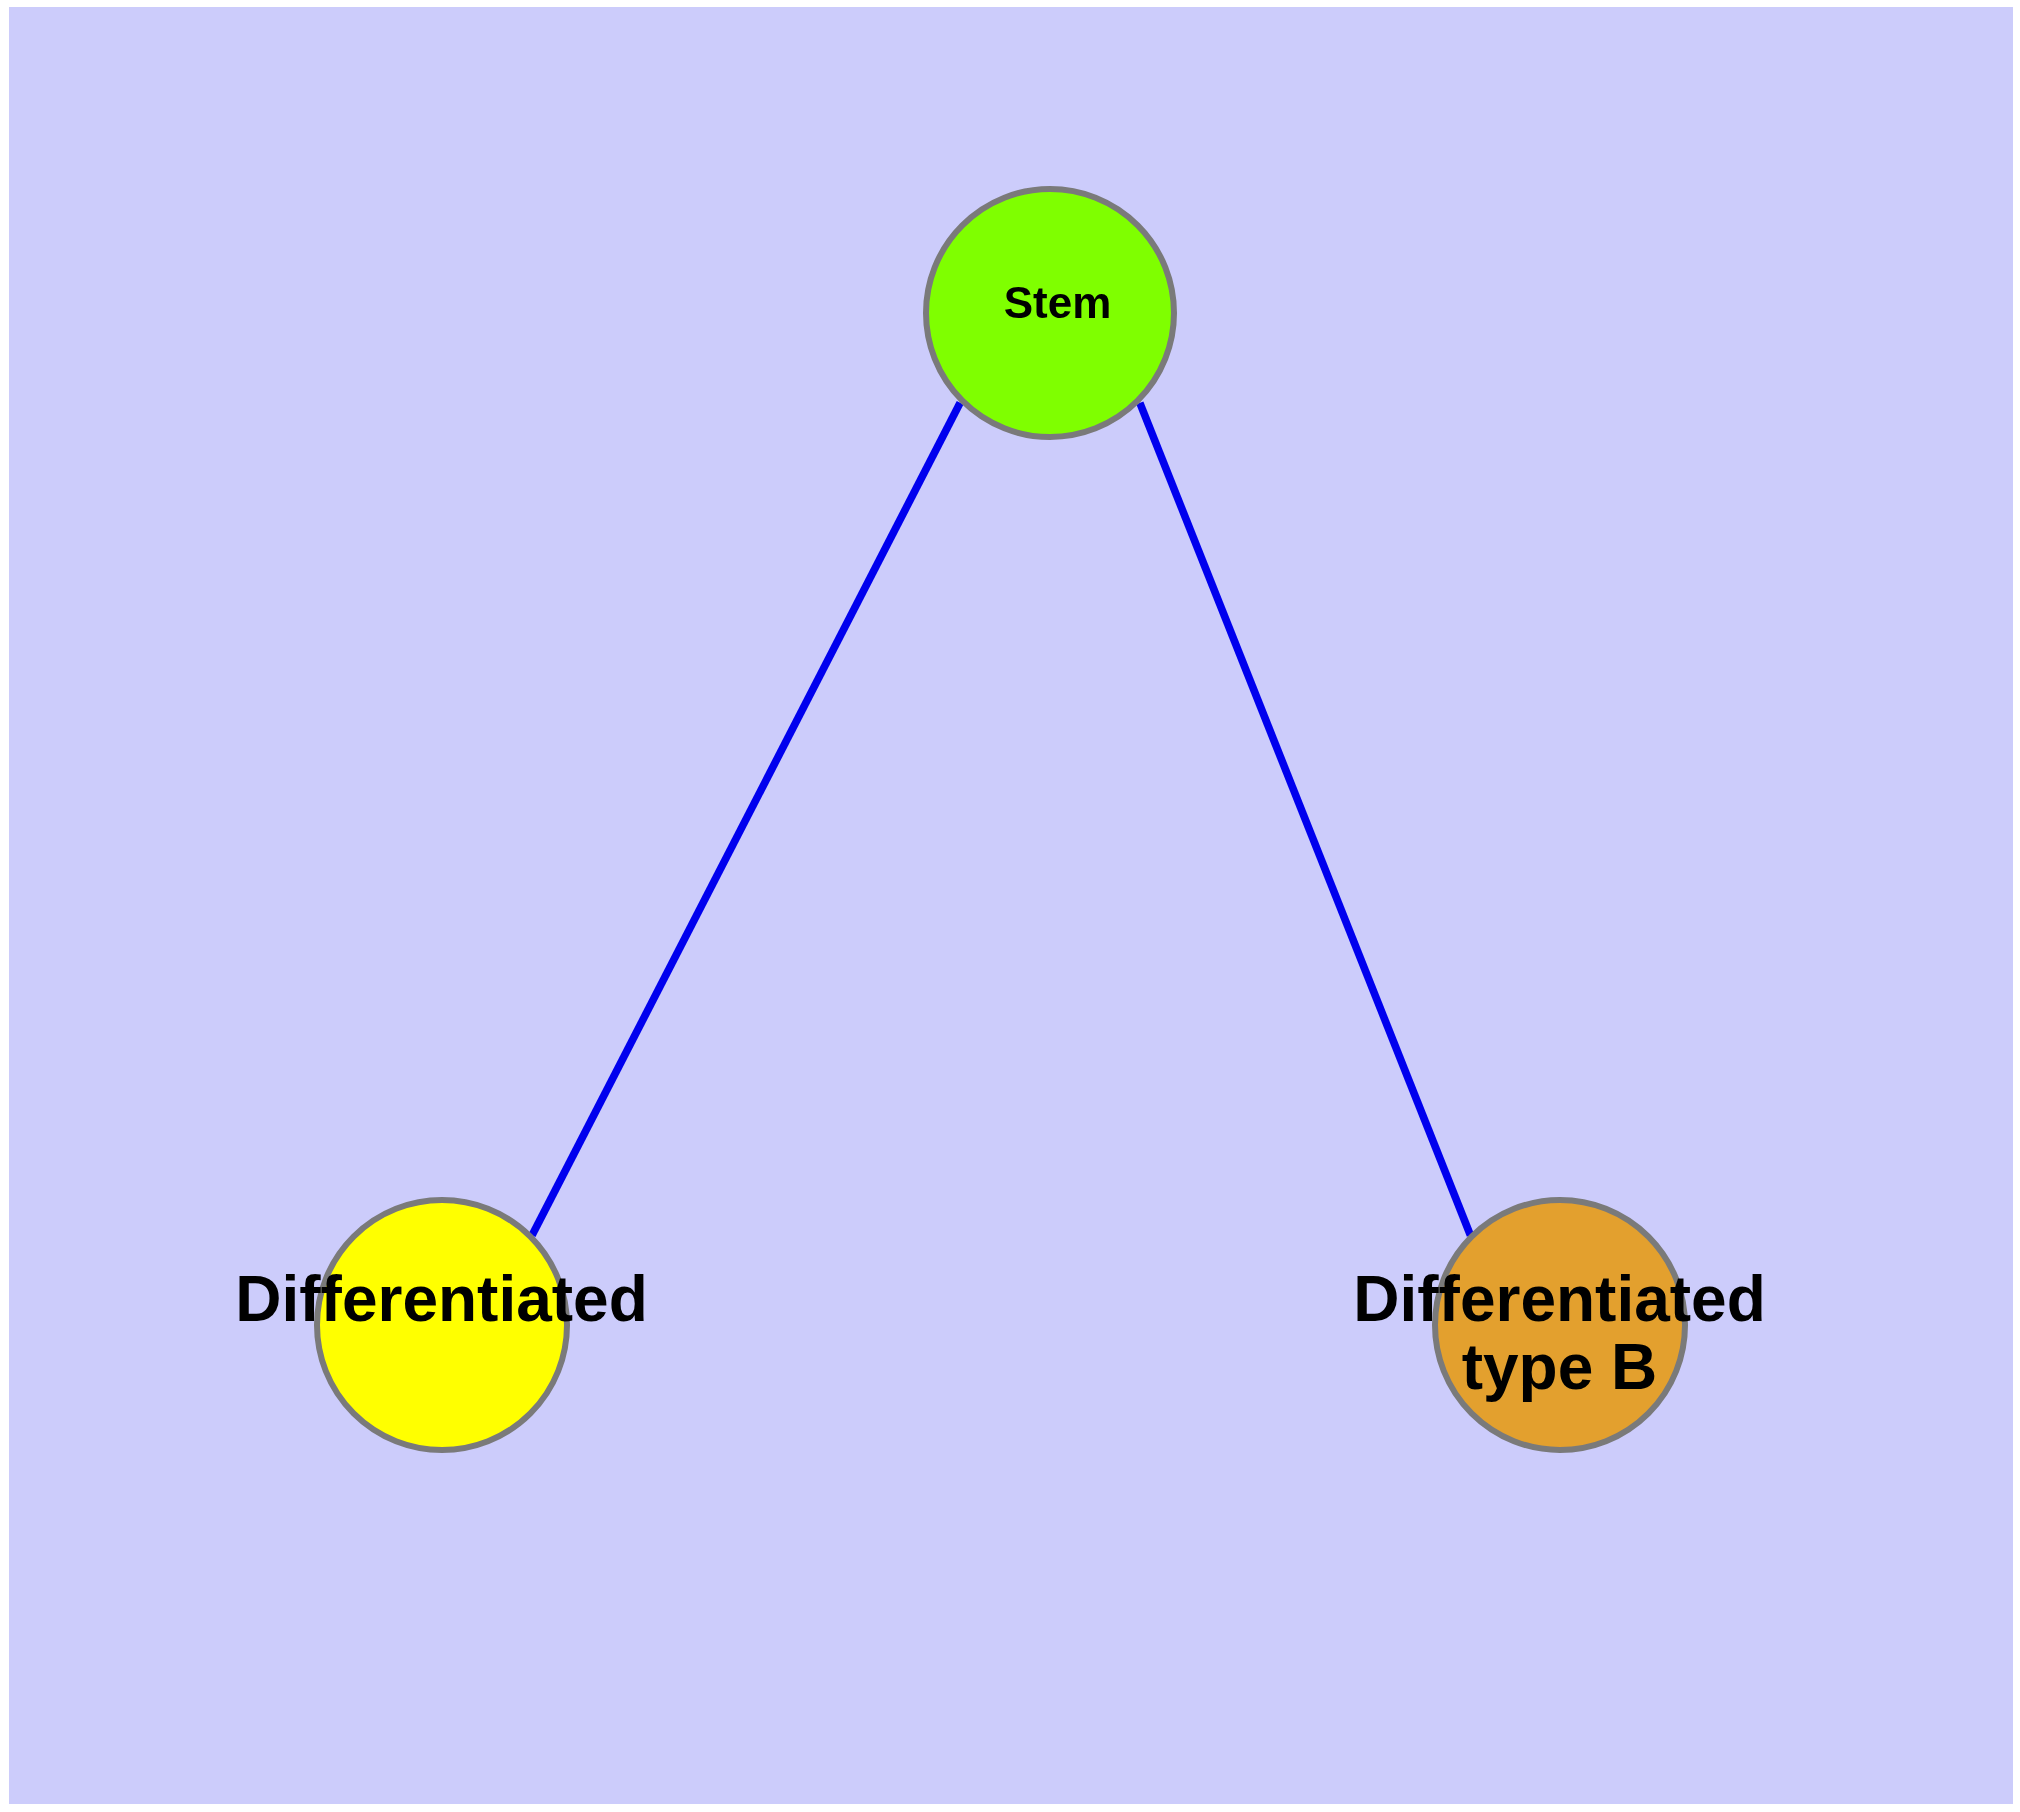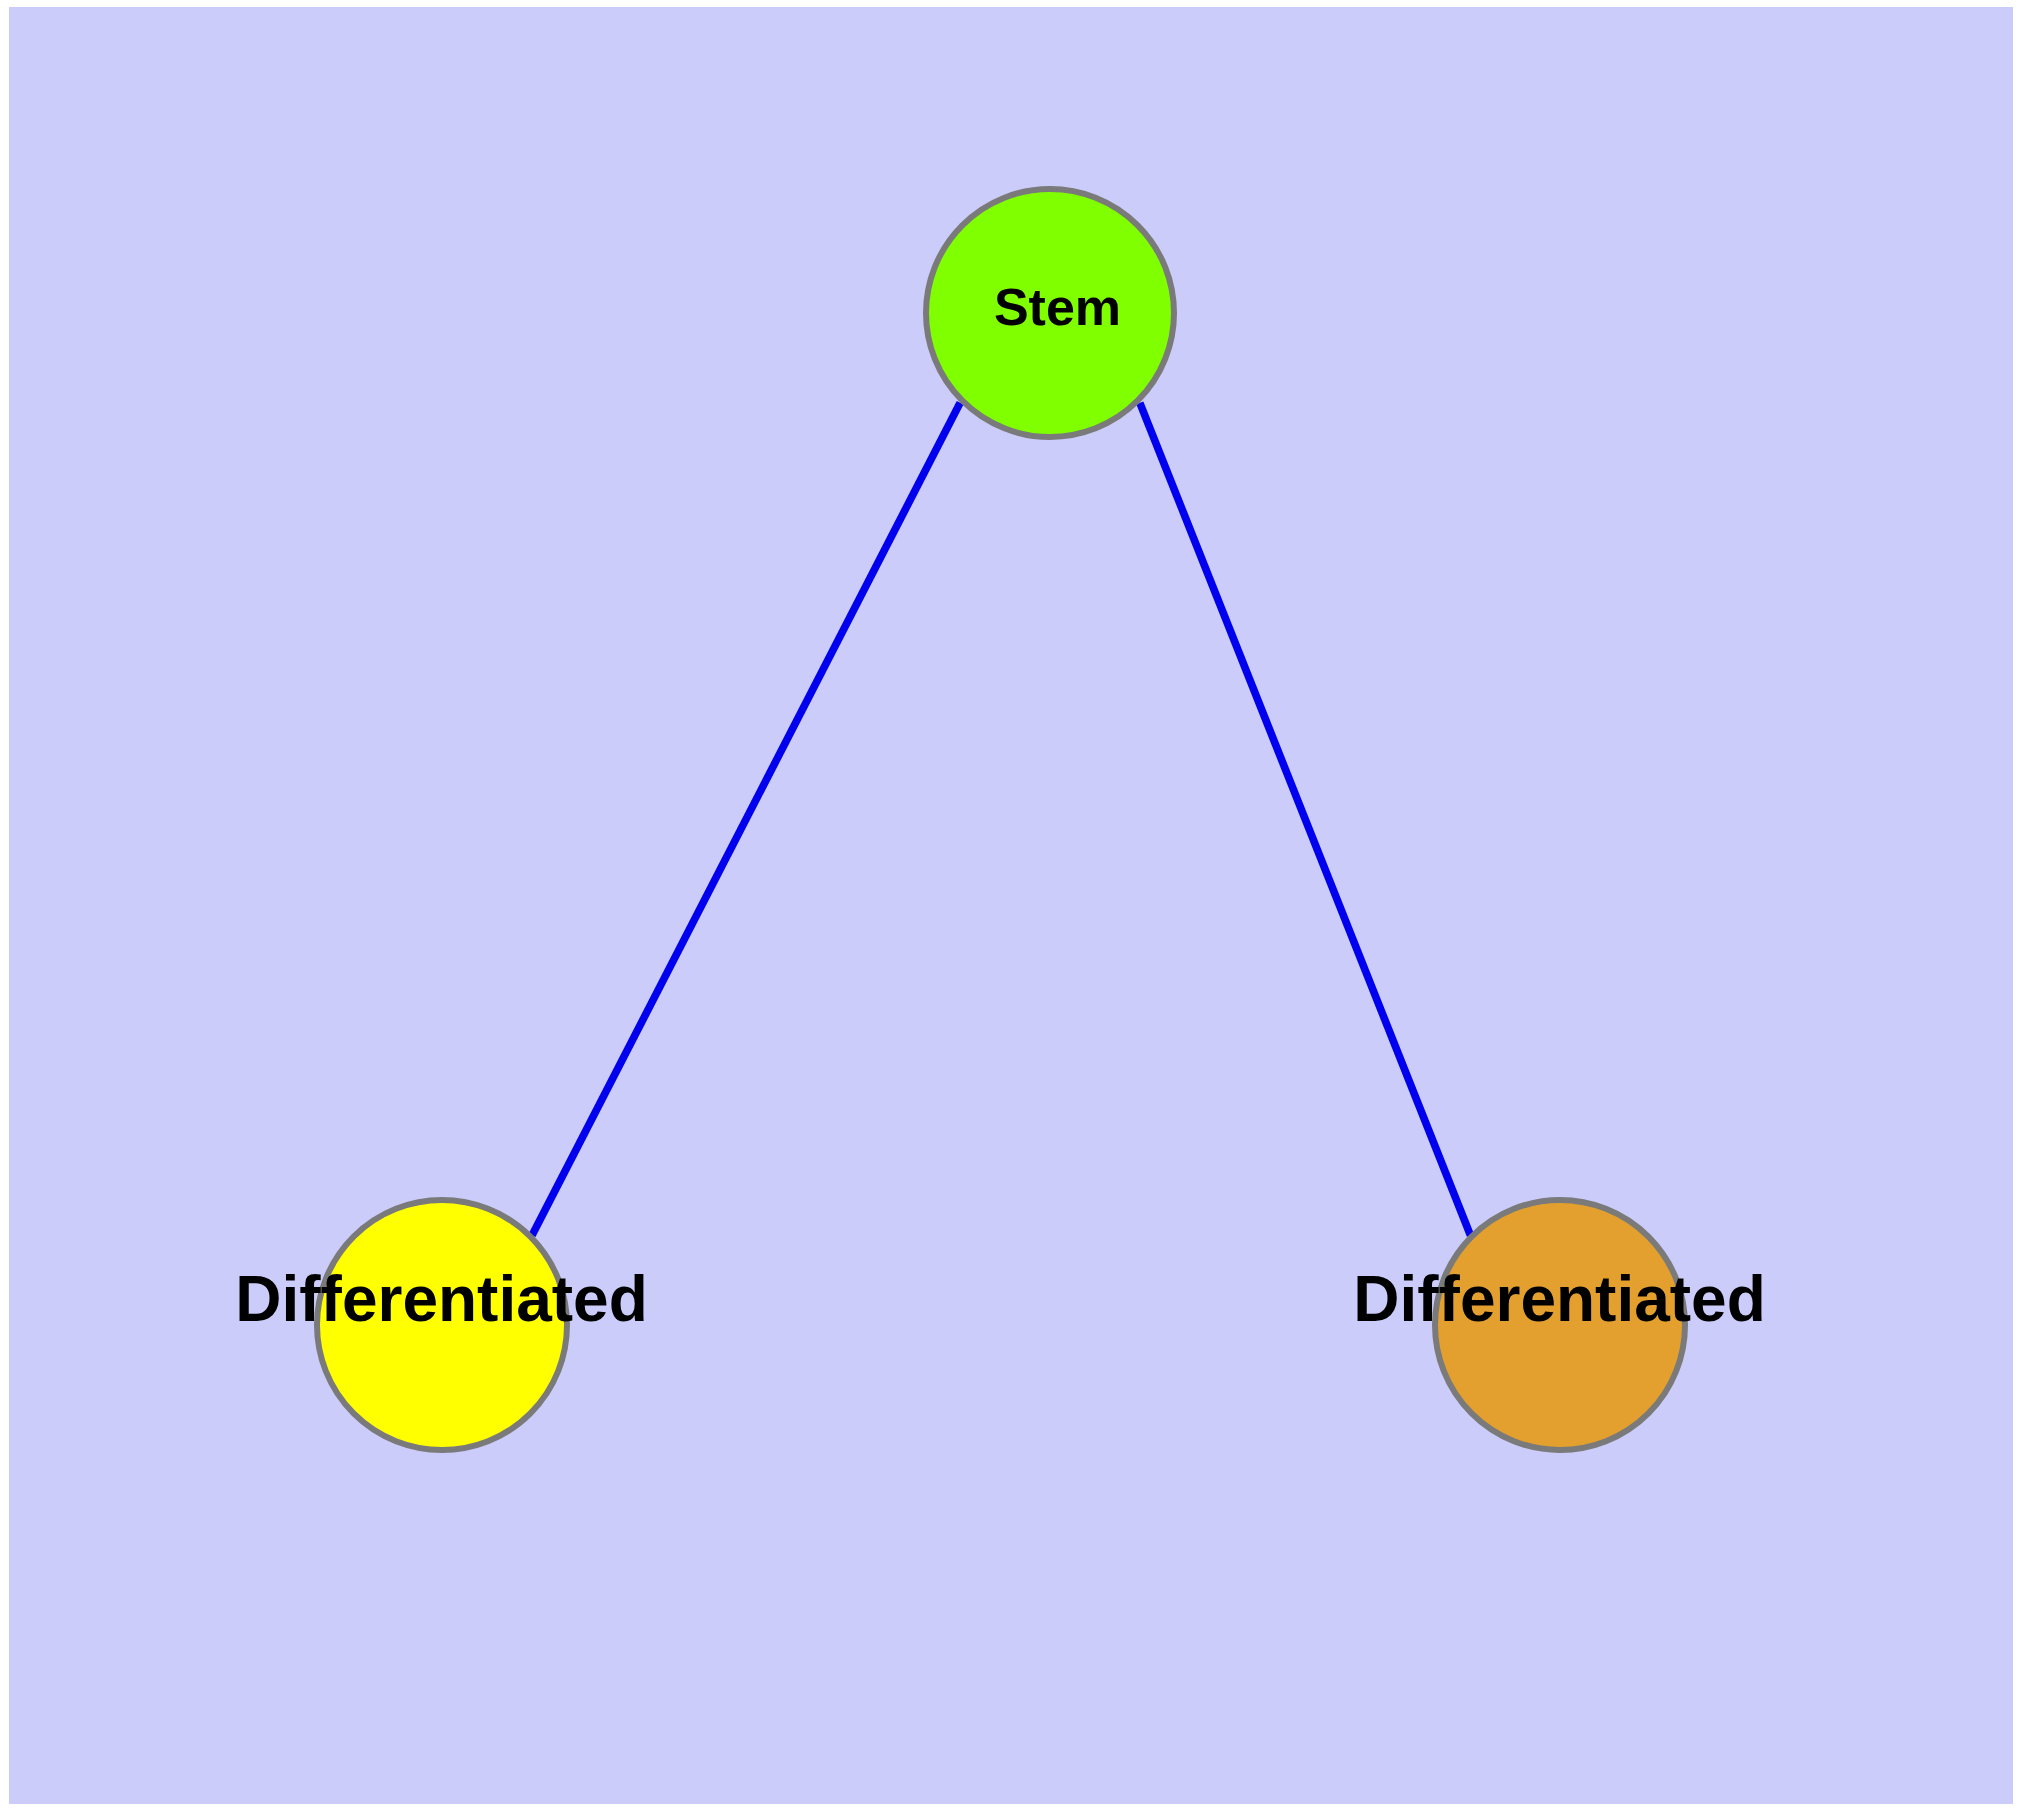--- a/index.html
+++ b/index.html
@@ -54,21 +54,21 @@
     color: #000000;
     font-weight: bold;
     line-height: 1.06;
     white-space: pre;
     pointer-events: none;
     font-family: "Liberation Sans", sans-serif;
   }
 
   
   #label-stem {
-    font-size: 52px;
+    font-size: 44px;
     left: 744px;
     top: 273px;
     width: 610px;
   }
 
   
   #label-a {
     font-size: 64px;
     left: 128px;
     top: 1259px;
@@ -95,17 +95,17 @@
     <div class="node" id="node-stem" style="left:914px; top:179px; width:254px; height:254px; background:#7fff00;"></div>
 
     <div class="node" id="node-diff-a" style="left:305px; top:1190px; width:256px; height:256px; background:#ffff00;"></div>
 
     <div class="node" id="node-diff-b" style="left:1423px; top:1190px; width:256px; height:256px; background:#e3a02e;"></div>
 
     <div class="node-label" id="label-stem"><div>Stem</div></div>
 
     <div class="node-label" id="label-a"><div>Differentiated</div></div>
 
-    <div class="node-label" id="label-b"><div>Differentiated</div></div>
+    <div class="node-label" id="label-b"><div>Differentiated</div><div>type B</div></div>
 
   </div>
 </div>
 
 
 </body></html>

